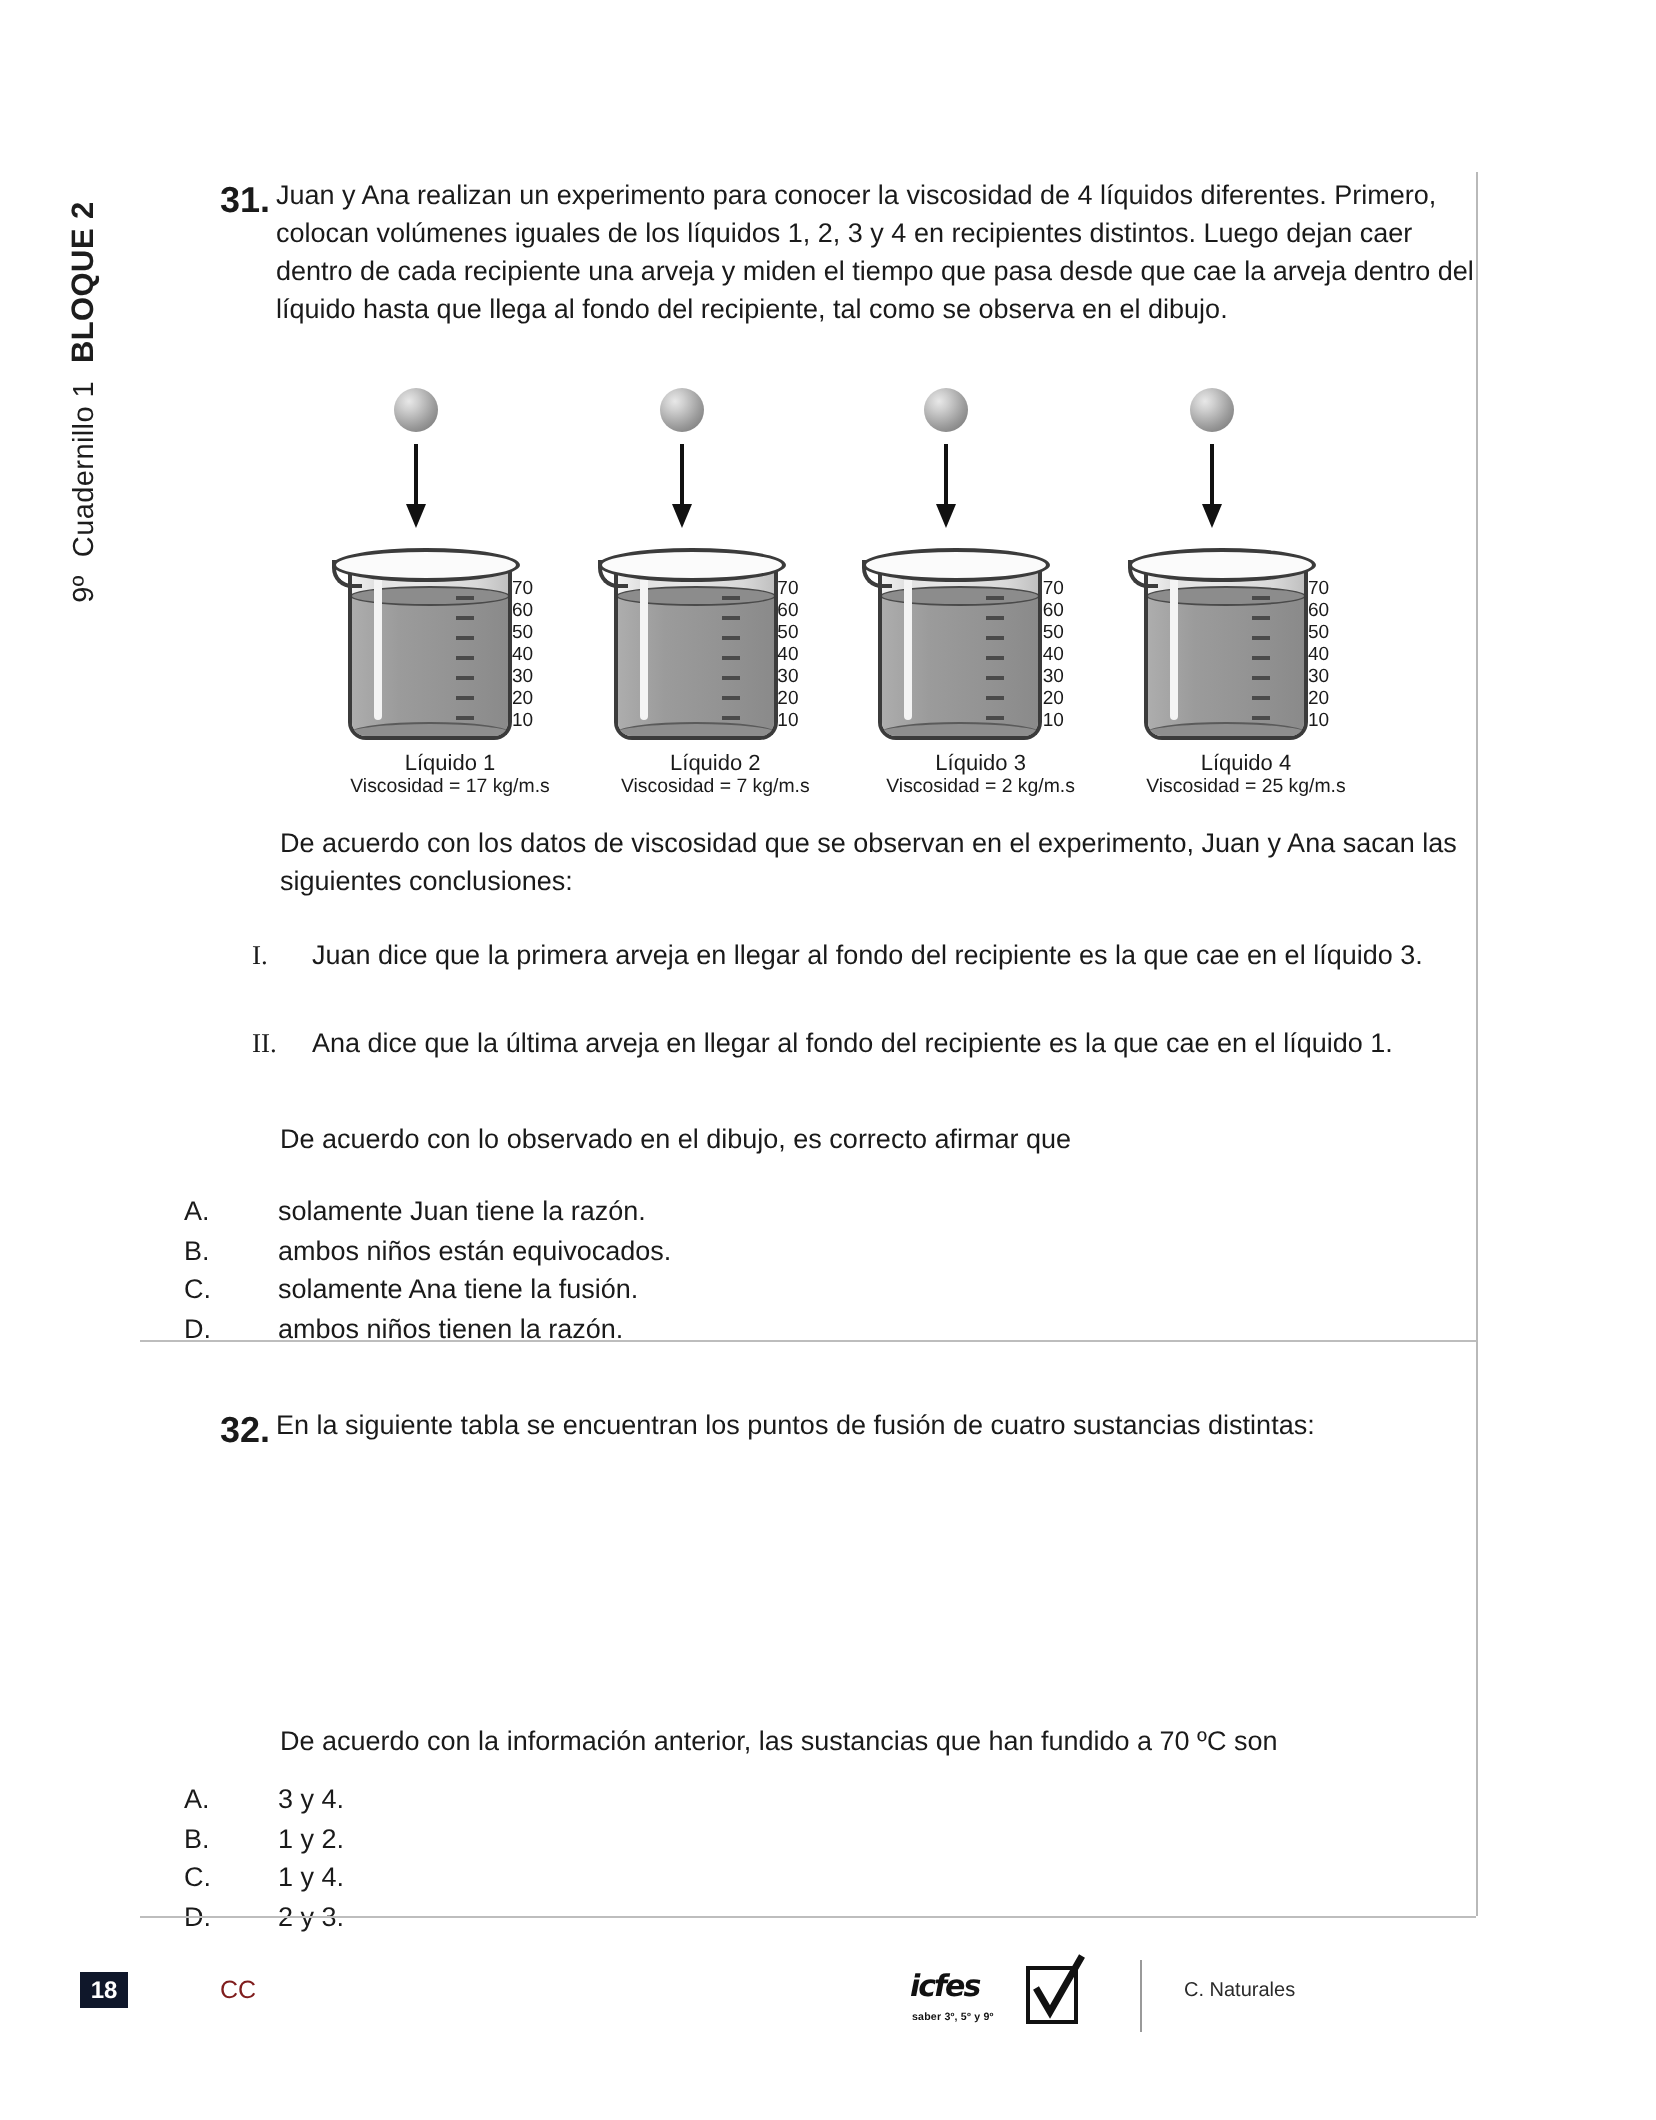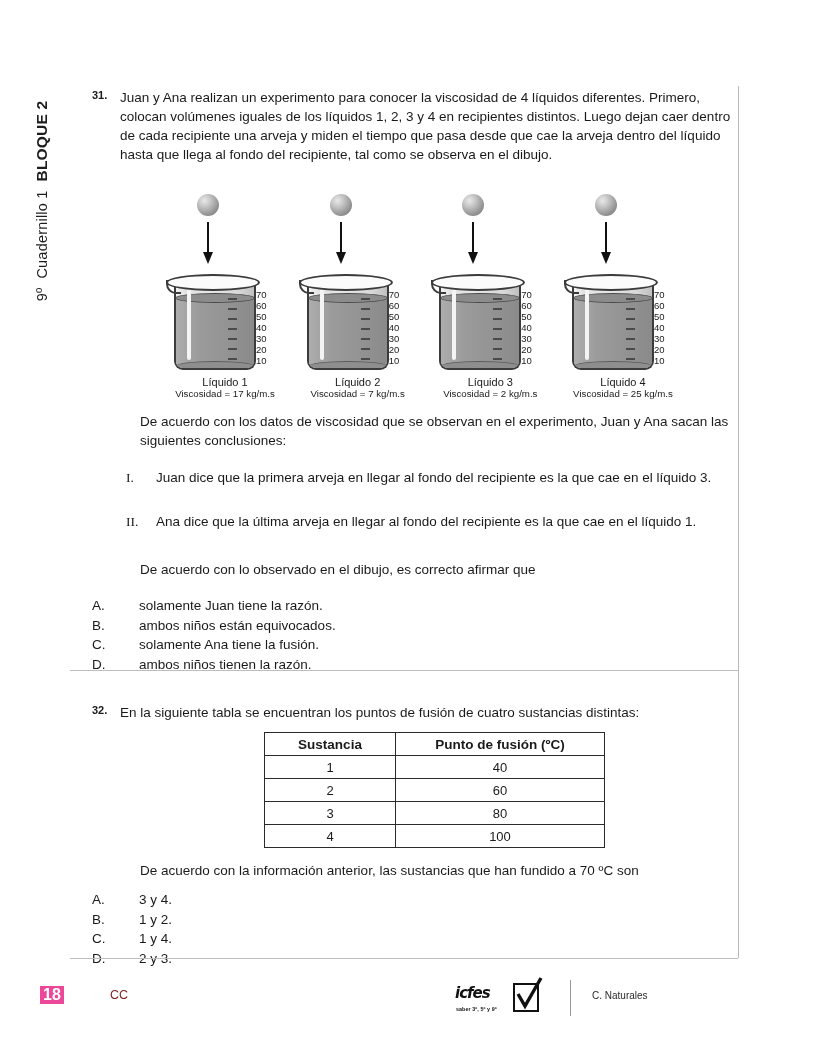--- a/index.html
+++ b/index.html
@@ -57,24 +57,25 @@
     width: 1px;
     height: 872px;
     background: #b9b9b9;
   }
 
   .qblock { position: absolute; left: 0; width: 648px; }
 
   .qhead { display: flex; align-items: flex-start; }
   .qnum {
     font-weight: bold;
-    font-size: 11px;
+    font-size: 18px;
     width: 28px;
     flex: 0 0 28px;
     line-height: 1.42;
+    margin-left: 18px;
   }
   .qtext {
     font-size: 13.5px;
     line-height: 1.42;
     text-align: left;
     flex: 1 1 auto;
   }
 
   .para {
     font-size: 13.5px;
@@ -297,23 +298,23 @@
   .ftable .c-pt  { width: 196px; }
 
   
   .footer { position: absolute; left: 0; top: 978px; width: 828px; height: 60px; }
   .pagenum {
     position: absolute;
     left: 40px;
     top: 8px;
     width: 24px;
     height: 18px;
-    background: #ec4899;
+    background: #0f172a;
     color: #fff;
-    font-size: 16px;
+    font-size: 12px;
     font-weight: bold;
     display: flex;
     align-items: center;
     justify-content: center;
   }
   .foot-cc {
     position: absolute;
     left: 110px;
     top: 10px;
     font-size: 12.5px;
@@ -599,46 +600,20 @@
 
   <div class="hsep" style="top:670px;"></div>
 
   <div class="qblock" style="top:703px;">
     <div class="qhead">
       <div class="qnum">32.</div>
       <div class="qtext">En la siguiente tabla se encuentran los puntos de fusión de cuatro sustancias distintas:</div>
     </div>
   </div>
 
-  <table class="ftable" style="top:732px;">
-    <thead>
-      <tr>
-        <th class="c-sub">Sustancia</th>
-        <th class="c-pt">Punto de fusión (ºC)</th>
-      </tr>
-    </thead>
-    <tbody>
-      <tr>
-        <td>1</td>
-        <td>40</td>
-      </tr>
-      <tr>
-        <td>2</td>
-        <td>60</td>
-      </tr>
-      <tr>
-        <td>3</td>
-        <td>80</td>
-      </tr>
-      <tr>
-        <td>4</td>
-        <td>100</td>
-      </tr>
-    </tbody>
-  </table>
 
   <div class="qblock" style="top:861px;">
     <p class="para indent">De acuerdo con la información anterior, las sustancias que han fundido a 70 ºC son</p>
   </div>
 
   <div class="qblock" style="top:890px;">
     <div class="opt-row">
       <div class="opt-lbl">A.</div>
       <div class="opt-txt">3 y 4.</div>
     </div>

